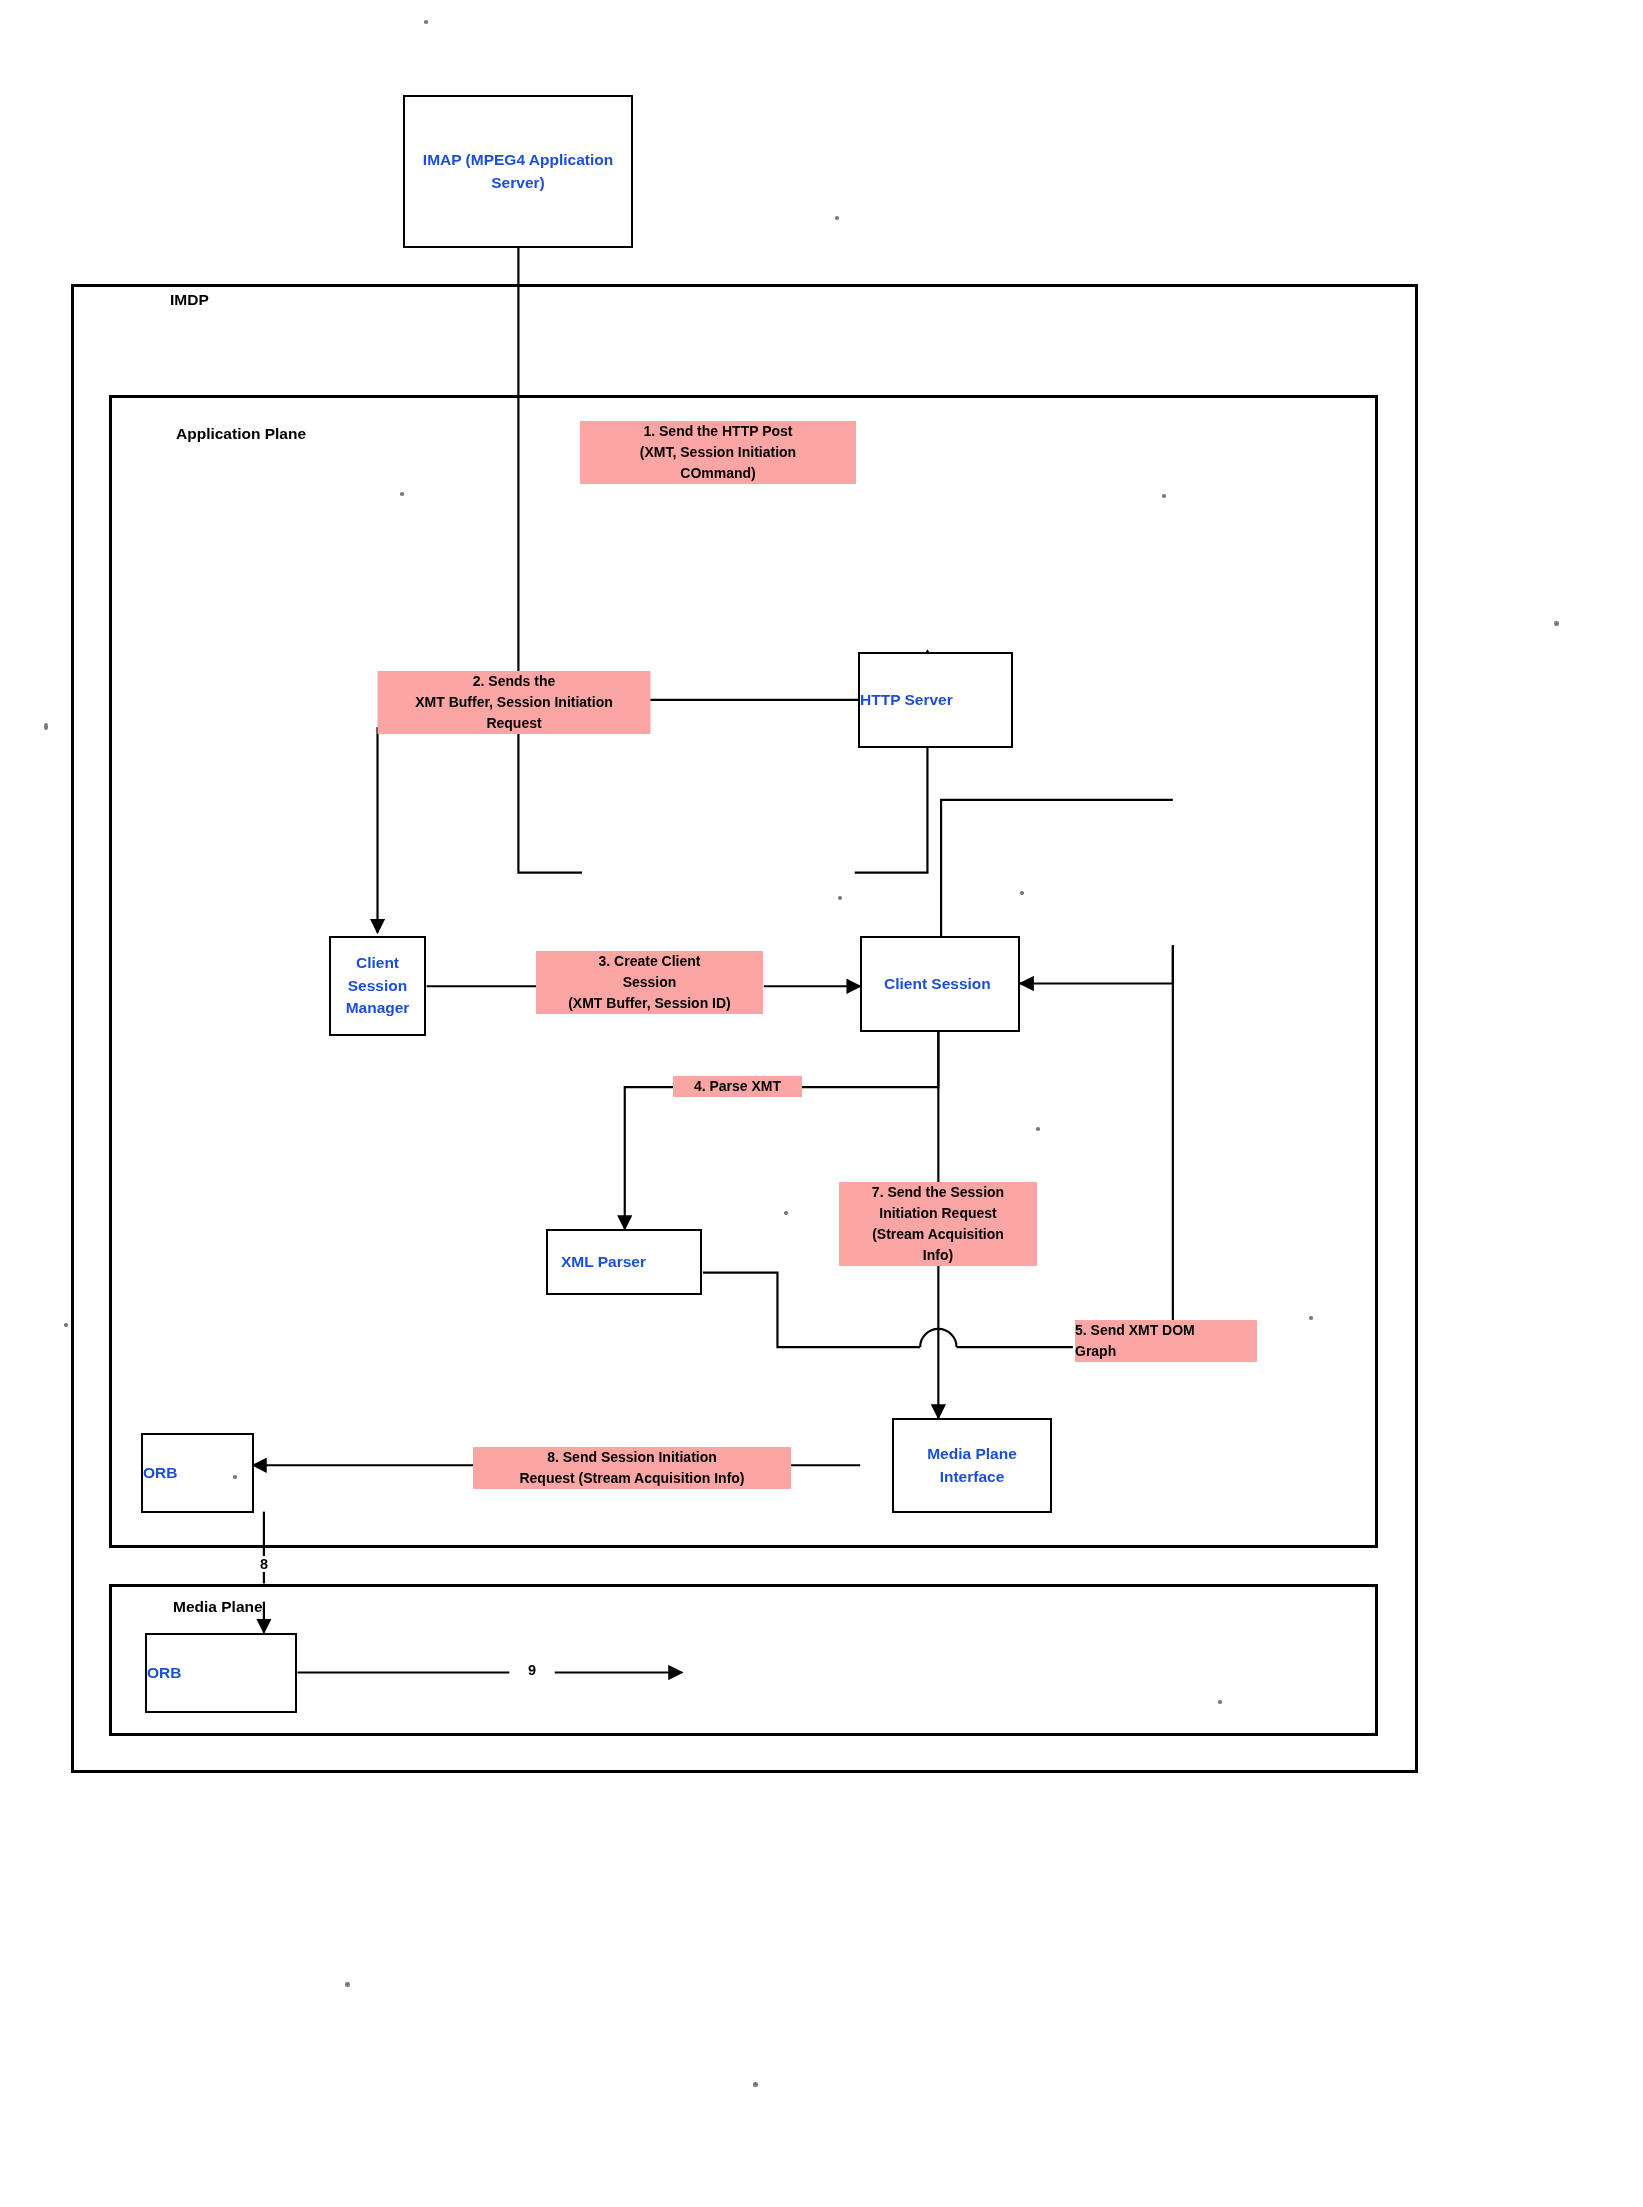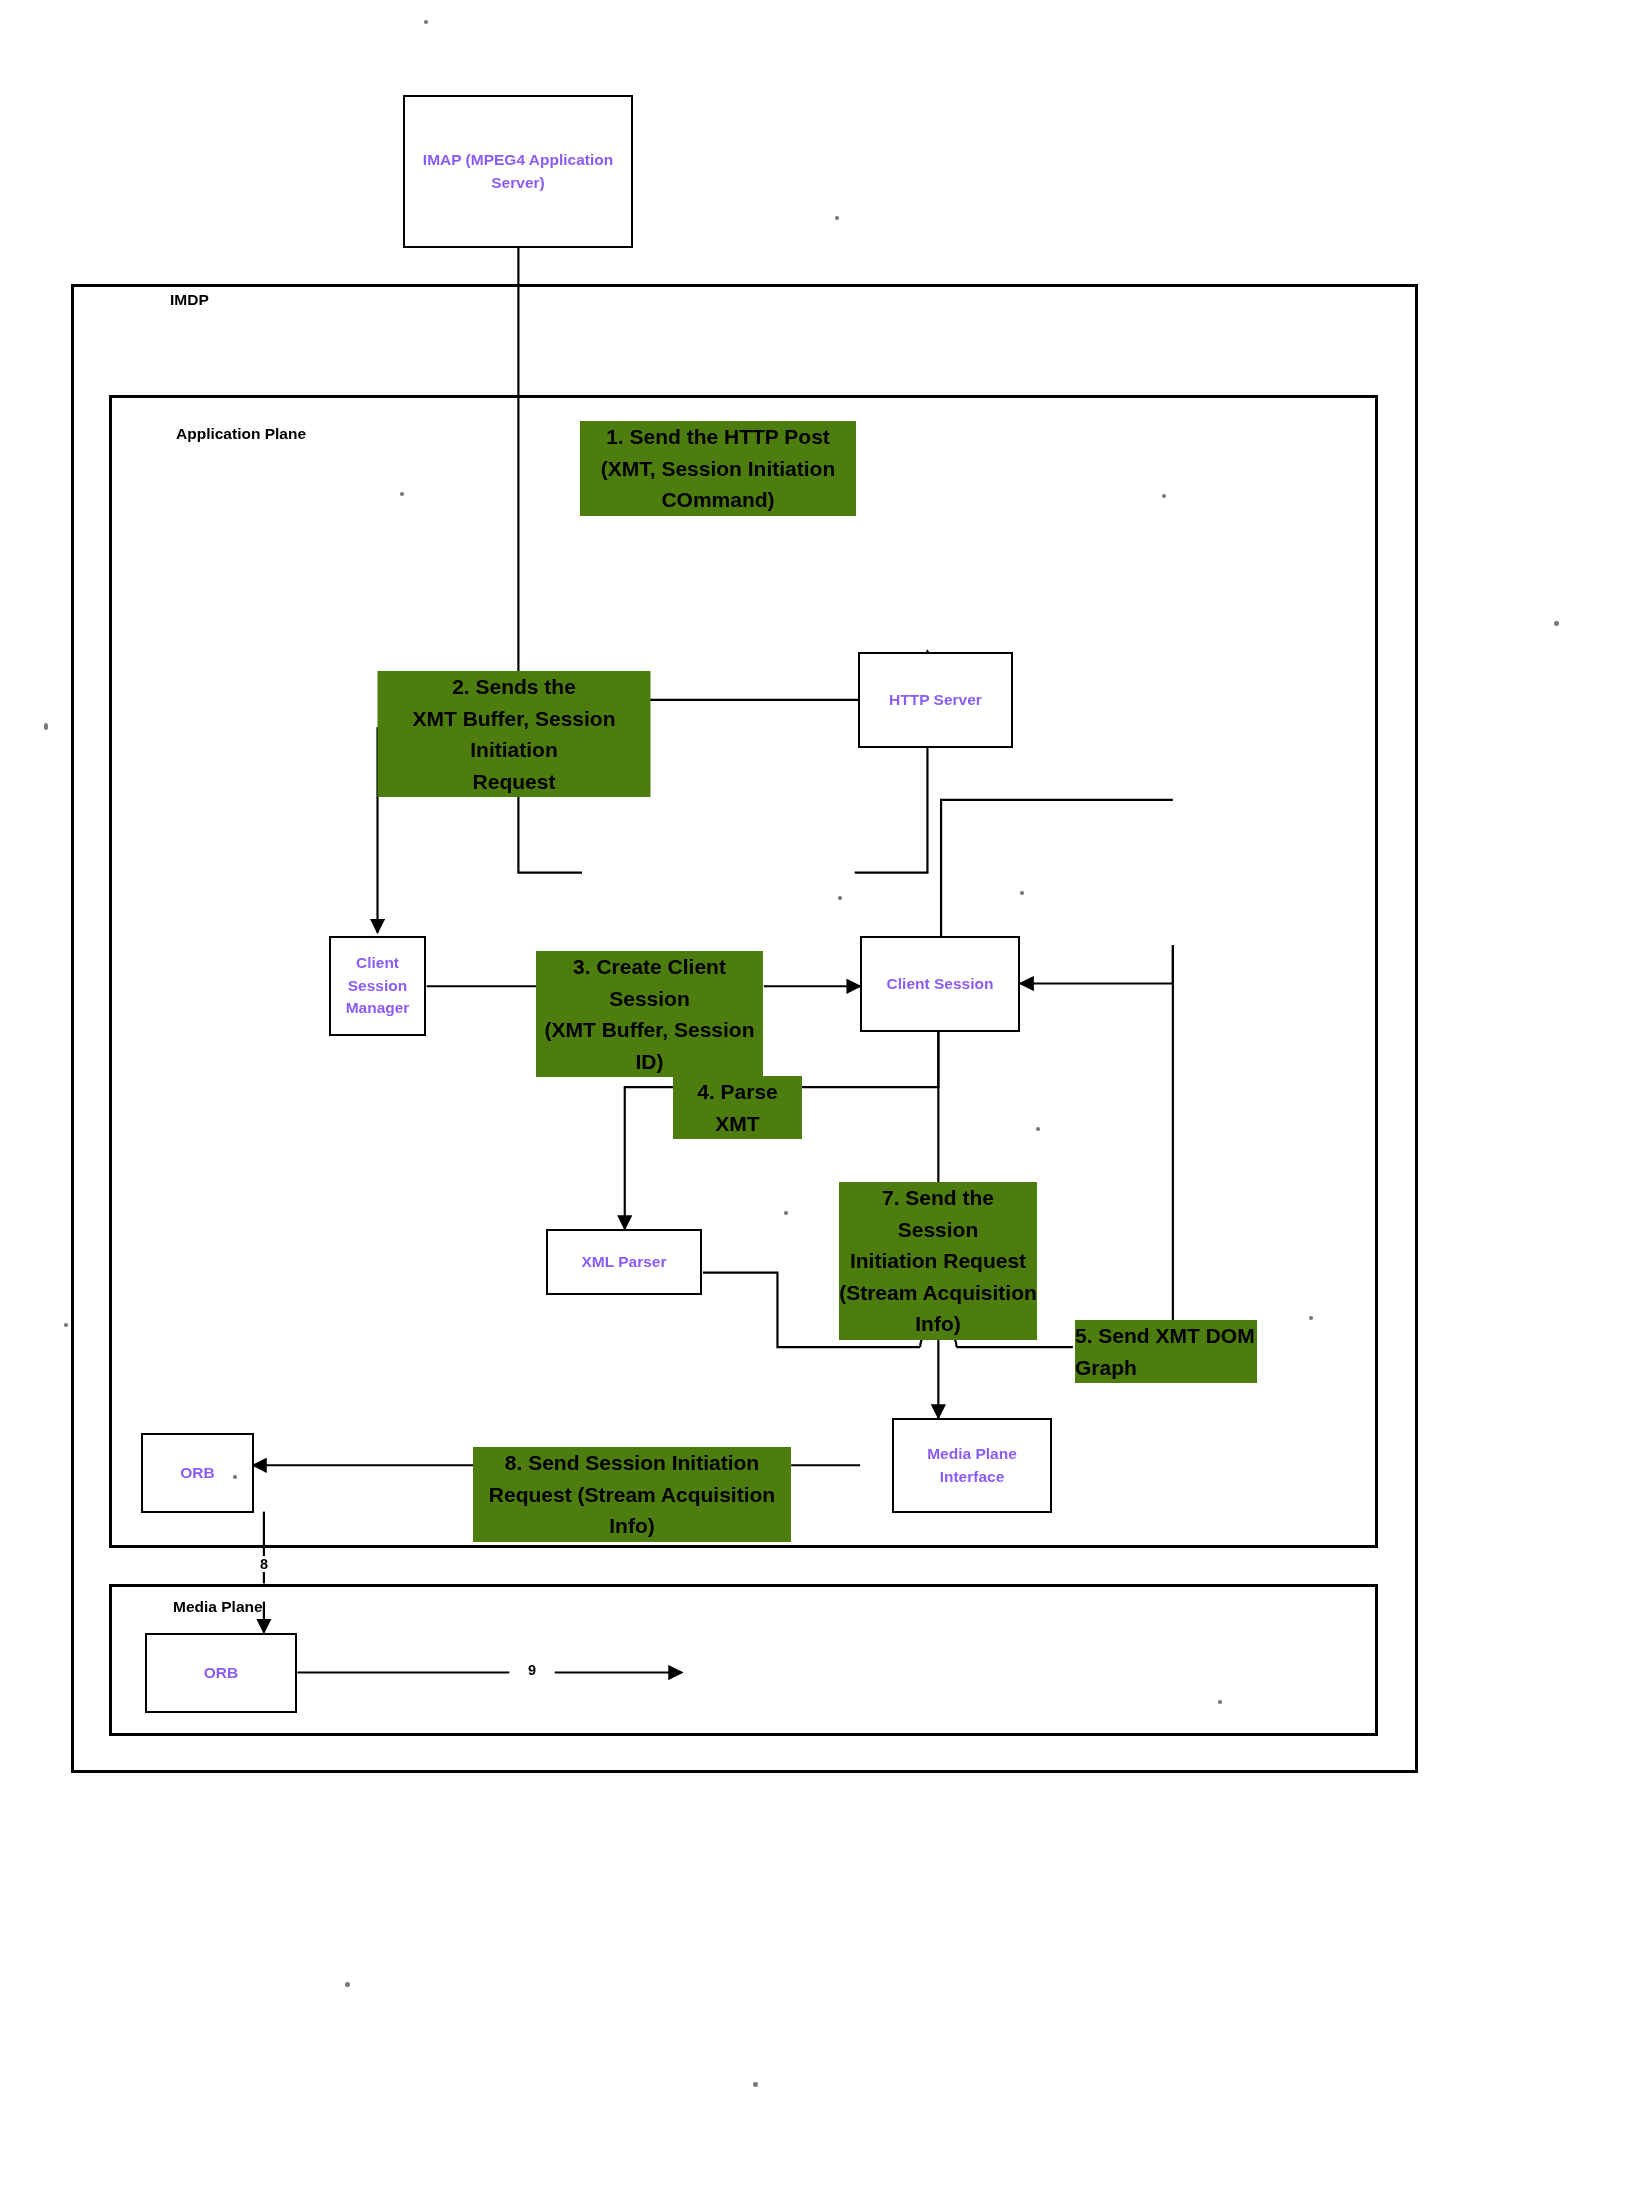--- a/index.html
+++ b/index.html
@@ -22,49 +22,49 @@
     width: 1644px;
     height: 2207px;
     pointer-events: none;
   }
   .box {
     position: absolute;
     border: 2.7px solid #000;
     background: #fff;
     display: flex;
     align-items: center;
-    justify-content: center;
+    justify-content: flex-start;
     text-align: center;
     font-weight: bold;
     font-size: 15.5px;
     line-height: 1.45;
-    color: #8b5cf6;
+    color: #1d4ed8;
     box-sizing: border-box;
   }
   .container-box {
     position: absolute;
     border: 3.6px solid #000;
     background: transparent;
     box-sizing: border-box;
   }
   .container-label {
     position: absolute;
     font-weight: bold;
     font-size: 15.5px;
     color: #000;
     white-space: nowrap;
   }
   .edge-label {
     position: absolute;
     font-weight: bold;
-    font-size: 21px;
+    font-size: 14px;
     line-height: 1.5;
     color: #000;
     text-align: center;
-    background: #4d7c0f;
+    background: #fca5a5;
     white-space: pre-line;
   }
   .num-label {
     position: absolute;
     font-weight: bold;
     font-size: 14.5px;
     color: #000;
     background: #fff;
     text-align: center;
   }

